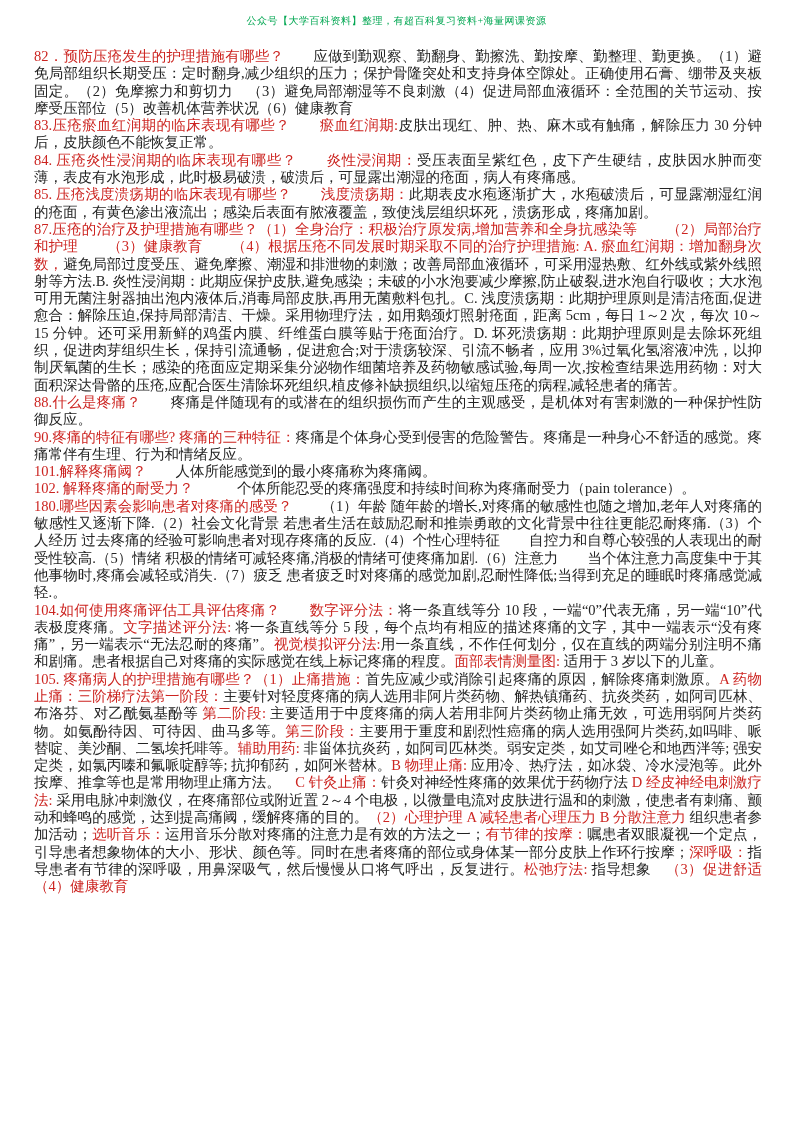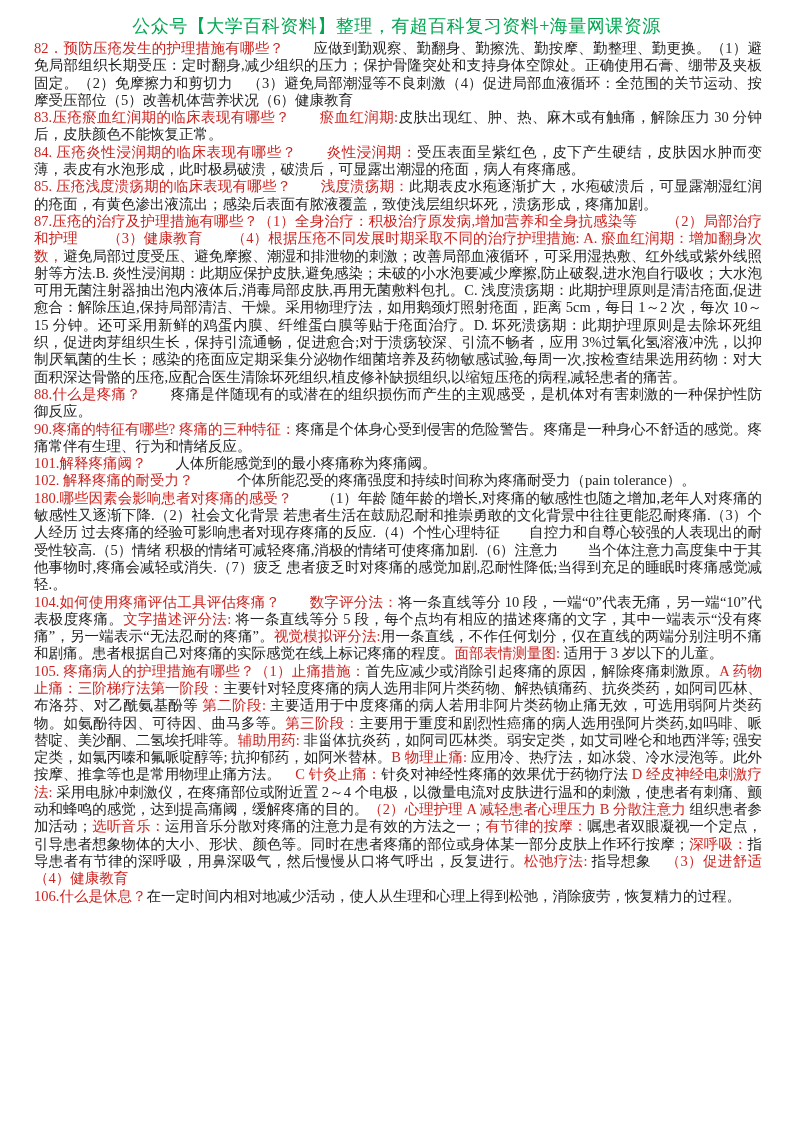--- a/index.html
+++ b/index.html
@@ -10,27 +10,27 @@
     background: #ffffff;
     overflow: hidden;
     font-family: "Liberation Serif", "DejaVu Serif", serif;
   }
   .doc-header {
     position: absolute;
     top: 14px;
     left: 0;
     width: 100%;
     text-align: center;
-    font-size: 18px;
+    font-size: 10px;
     letter-spacing: 0.5px;
     color: var(--green, #00a651);
   }
   .content {
     position: absolute;
-    top: 40px;
+    top: 48px;
     left: 34px;
     width: 728px;
     font-size: 14.5px;
     line-height: 17.3px;
     text-align: justify;
     color: var(--black, #232323);
     word-break: break-all;
   }
   .content p.qa { margin: 0; padding: 0; }
   .seg-red { color: var(--red, #cc2420); }
@@ -47,15 +47,14 @@
       <p class="qa"><span class="seg-red">84. 压疮炎性浸润期的临床表现有哪些？　　炎性浸润期：</span><span class="seg-black">受压表面呈紫红色，皮下产生硬结，皮肤因水肿而变薄，表皮有水泡形成，此时极易破溃，破溃后，可显露出潮湿的疮面，病人有疼痛感。</span></p>
       <p class="qa"><span class="seg-red">85. 压疮浅度溃疡期的临床表现有哪些？　　浅度溃疡期：</span><span class="seg-black">此期表皮水疱逐渐扩大，水疱破溃后，可显露潮湿红润的疮面，有黄色渗出液流出；感染后表面有脓液覆盖，致使浅层组织坏死，溃疡形成，疼痛加剧。</span></p>
       <p class="qa"><span class="seg-red">87.压疮的治疗及护理措施有哪些？（1）全身治疗：积极治疗原发病,增加营养和全身抗感染等　　（2）局部治疗和护理　　（3）健康教育　　（4）根据压疮不同发展时期采取不同的治疗护理措施: A. 瘀血红润期：增加翻身次数，</span><span class="seg-black">避免局部过度受压、避免摩擦、潮湿和排泄物的刺激；改善局部血液循环，可采用湿热敷、红外线或紫外线照射等方法.B. 炎性浸润期：此期应保护皮肤,避免感染；未破的小水泡要减少摩擦,防止破裂,进水泡自行吸收；大水泡可用无菌注射器抽出泡内液体后,消毒局部皮肤,再用无菌敷料包扎。C. 浅度溃疡期：此期护理原则是清洁疮面,促进愈合：解除压迫,保持局部清洁、干燥。采用物理疗法，如用鹅颈灯照射疮面，距离 5cm，每日 1～2 次，每次 10～15 分钟。还可采用新鲜的鸡蛋内膜、纤维蛋白膜等贴于疮面治疗。D. 坏死溃疡期：此期护理原则是去除坏死组织，促进肉芽组织生长，保持引流通畅，促进愈合;对于溃疡较深、引流不畅者，应用 3%过氧化氢溶液冲洗，以抑制厌氧菌的生长；感染的疮面应定期采集分泌物作细菌培养及药物敏感试验,每周一次,按检查结果选用药物：对大面积深达骨骼的压疮,应配合医生清除坏死组织,植皮修补缺损组织,以缩短压疮的病程,减轻患者的痛苦。</span></p>
       <p class="qa"><span class="seg-red">88.什么是疼痛？</span><span class="seg-black">　　疼痛是伴随现有的或潜在的组织损伤而产生的主观感受，是机体对有害刺激的一种保护性防御反应。</span></p>
       <p class="qa"><span class="seg-red">90.疼痛的特征有哪些? 疼痛的三种特征：</span><span class="seg-black">疼痛是个体身心受到侵害的危险警告。疼痛是一种身心不舒适的感觉。疼痛常伴有生理、行为和情绪反应。</span></p>
       <p class="qa"><span class="seg-red">101.解释疼痛阈？</span><span class="seg-black">　　人体所能感觉到的最小疼痛称为疼痛阈。</span></p>
       <p class="qa"><span class="seg-red">102. 解释疼痛的耐受力？</span><span class="seg-black">　　　个体所能忍受的疼痛强度和持续时间称为疼痛耐受力（pain tolerance）。</span></p>
       <p class="qa"><span class="seg-red">180.哪些因素会影响患者对疼痛的感受？</span><span class="seg-black">　　（1）年龄 随年龄的增长,对疼痛的敏感性也随之增加,老年人对疼痛的敏感性又逐渐下降.（2）社会文化背景 若患者生活在鼓励忍耐和推崇勇敢的文化背景中往往更能忍耐疼痛.（3）个人经历 过去疼痛的经验可影响患者对现存疼痛的反应.（4）个性心理特征　　自控力和自尊心较强的人表现出的耐受性较高.（5）情绪 积极的情绪可减轻疼痛,消极的情绪可使疼痛加剧.（6）注意力　　当个体注意力高度集中于其他事物时,疼痛会减轻或消失.（7）疲乏 患者疲乏时对疼痛的感觉加剧,忍耐性降低;当得到充足的睡眠时疼痛感觉减轻.。</span></p>
       <p class="qa"><span class="seg-red">104.如何使用疼痛评估工具评估疼痛？　　数字评分法：</span><span class="seg-black">将一条直线等分 10 段，一端“0”代表无痛，另一端“10”代表极度疼痛。</span><span class="seg-red">文字描述评分法:</span><span class="seg-black"> 将一条直线等分 5 段，每个点均有相应的描述疼痛的文字，其中一端表示“没有疼痛”，另一端表示“无法忍耐的疼痛”。</span><span class="seg-red">视觉模拟评分法:</span><span class="seg-black">用一条直线，不作任何划分，仅在直线的两端分别注明不痛和剧痛。患者根据自己对疼痛的实际感觉在线上标记疼痛的程度。</span><span class="seg-red">面部表情测量图:</span><span class="seg-black"> 适用于 3 岁以下的儿童。</span></p>
       <p class="qa"><span class="seg-red">105. 疼痛病人的护理措施有哪些？（1）止痛措施：</span><span class="seg-black">首先应减少或消除引起疼痛的原因，解除疼痛刺激原。</span><span class="seg-red">A 药物止痛：三阶梯疗法第一阶段：</span><span class="seg-black">主要针对轻度疼痛的病人选用非阿片类药物、解热镇痛药、抗炎类药，如阿司匹林、布洛芬、对乙酰氨基酚等 </span><span class="seg-red">第二阶段:</span><span class="seg-black"> 主要适用于中度疼痛的病人若用非阿片类药物止痛无效，可选用弱阿片类药物。如氨酚待因、可待因、曲马多等。</span><span class="seg-red">第三阶段：</span><span class="seg-black">主要用于重度和剧烈性癌痛的病人选用强阿片类药,如吗啡、哌替啶、美沙酮、二氢埃托啡等。</span><span class="seg-red">辅助用药:</span><span class="seg-black"> 非甾体抗炎药，如阿司匹林类。弱安定类，如艾司唑仑和地西泮等; 强安定类，如氯丙嗪和氟哌啶醇等; 抗抑郁药，如阿米替林。</span><span class="seg-red">B 物理止痛:</span><span class="seg-black"> 应用冷、热疗法，如冰袋、冷水浸泡等。此外按摩、推拿等也是常用物理止痛方法。　</span><span class="seg-red">C 针灸止痛：</span><span class="seg-black">针灸对神经性疼痛的效果优于药物疗法 </span><span class="seg-red">D 经皮神经电刺激疗法:</span><span class="seg-black"> 采用电脉冲刺激仪，在疼痛部位或附近置 2～4 个电极，以微量电流对皮肤进行温和的刺激，使患者有刺痛、颤动和蜂鸣的感觉，达到提高痛阈，缓解疼痛的目的。</span><span class="seg-red">（2）心理护理 A 减轻患者心理压力 B 分散注意力</span><span class="seg-black"> 组织患者参加活动；</span><span class="seg-red">选听音乐：</span><span class="seg-black">运用音乐分散对疼痛的注意力是有效的方法之一；</span><span class="seg-red">有节律的按摩：</span><span class="seg-black">嘱患者双眼凝视一个定点，引导患者想象物体的大小、形状、颜色等。同时在患者疼痛的部位或身体某一部分皮肤上作环行按摩；</span><span class="seg-red">深呼吸：</span><span class="seg-black">指导患者有节律的深呼吸，用鼻深吸气，然后慢慢从口将气呼出，反复进行。</span><span class="seg-red">松弛疗法:</span><span class="seg-black"> 指导想象　</span><span class="seg-red">（3）促进舒适（4）健康教育</span></p>
-      <p class="qa"><span class="seg-red">106.什么是休息？</span><span class="seg-black">在一定时间内相对地减少活动，使人从生理和心理上得到松弛，消除疲劳，恢复精力的过程。</span></p>
     </div>
 </div>
 
 </body></html>

